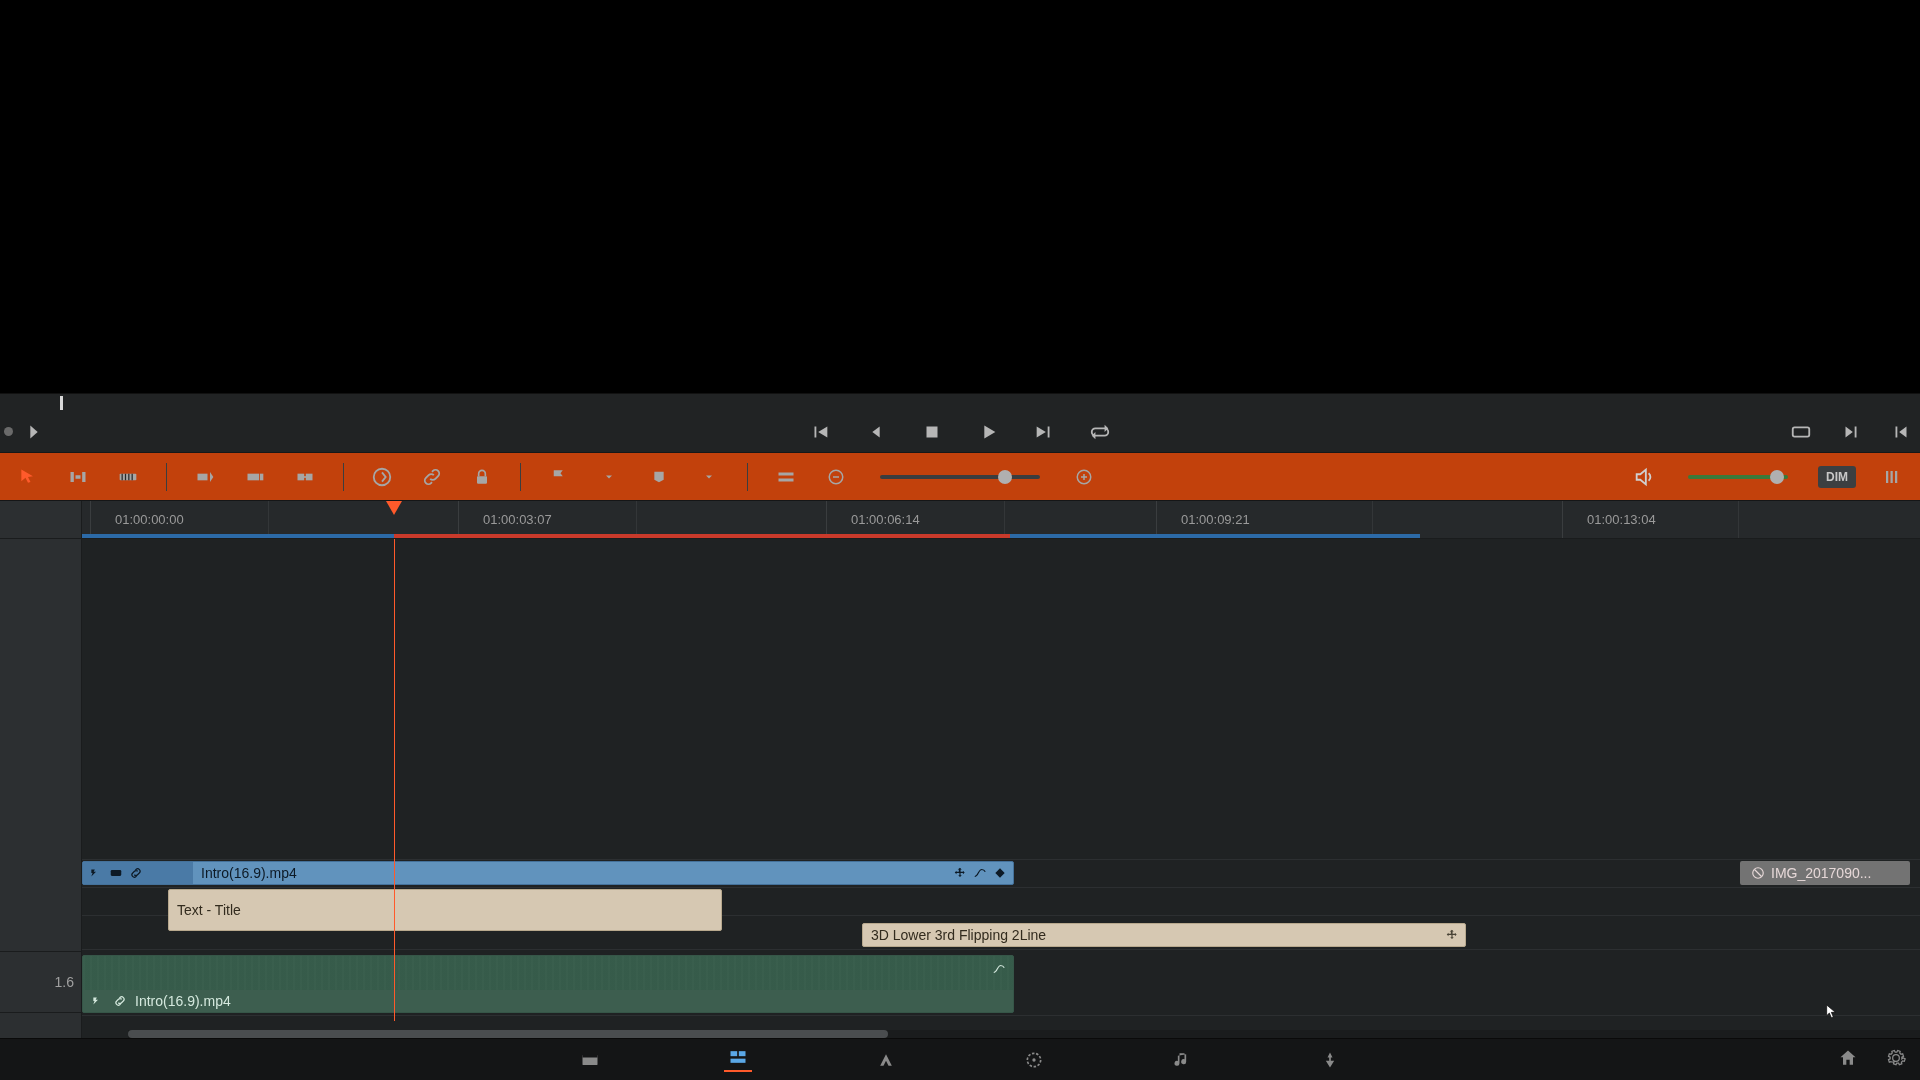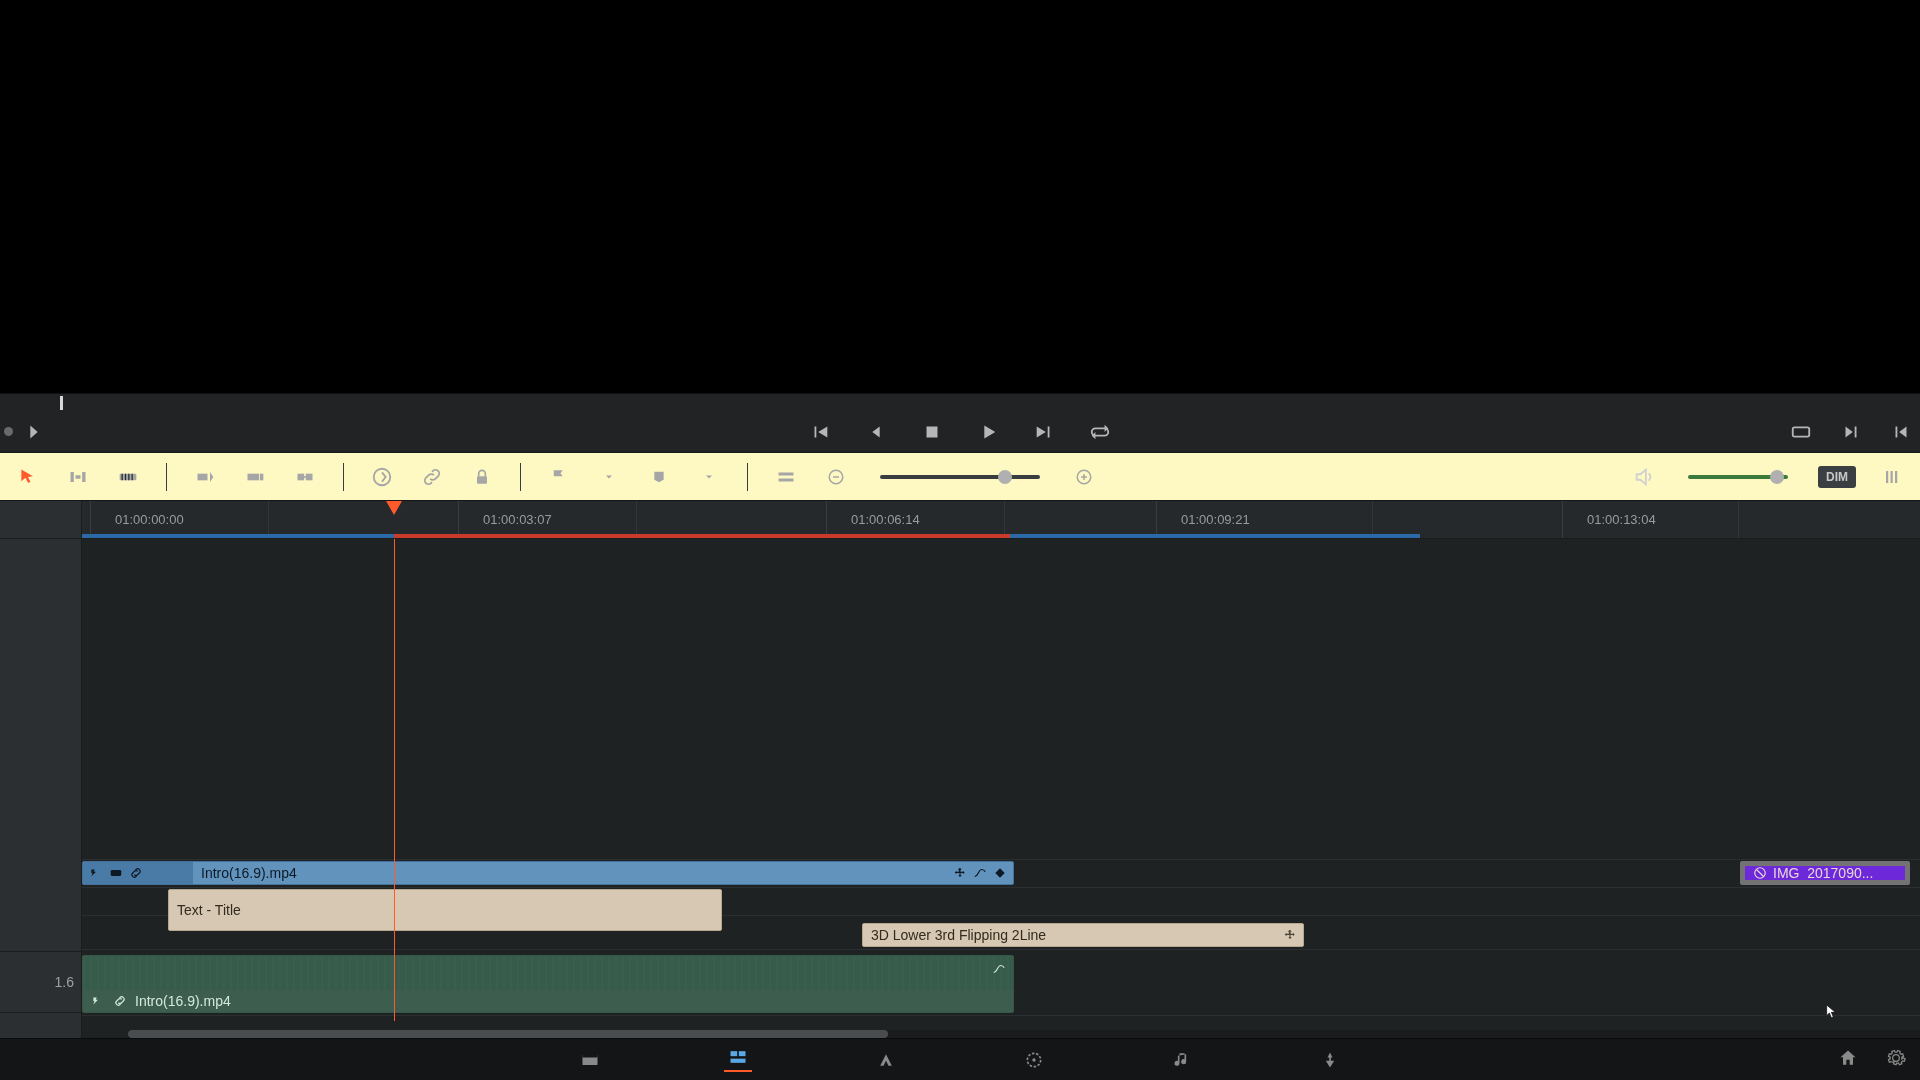--- a/index.html
+++ b/index.html
@@ -122,21 +122,21 @@
   padding-left:4px;
 }
 .dot-grey { width:9px;height:9px;border-radius:50%;background:#6a6a6a; }
 .transport-center { display:flex; gap:34px; align-items:center; }
 .transport-right { position:absolute; right:8px; display:flex; gap:28px; align-items:center; }
 .tbtn { width:22px;height:22px; fill:#b6b6b6; cursor:pointer; }
 
 
 .toolbar {
   height: 48px;
-  background: #fef9c3;
+  background: #c2410c;
   display:flex;
   align-items:center;
   padding: 0 14px;
   gap: 22px;
   border-bottom: 1px solid #151617;
 }
 .tool-sep { width:1px; height:28px; background:#3a3d3f; margin:0 2px; }
 .tool-ico { width:28px; height:22px; fill:#a6a6a6; cursor:pointer; display:flex; align-items:center; justify-content:center;}
 .tool-ico svg { fill:#a6a6a6; }
 .tool-ico.active svg, .arrow-tool { fill:#ff5a2b; }
@@ -254,22 +254,22 @@
   display:flex; align-items:center; gap:8px; padding:0 8px;
   color:#d4e8dd;
 }
 .clip-audio .hdr svg { fill:#d4e8dd; width:14px;height:14px;}
 .clip-audio .fade {
   position:absolute; right:6px; top:6px;
 }
 .clip-audio .fade svg { fill:#cfe3d9; width:16px;height:14px;}
 
 .clip-disabled {
-  background:#6d28d9;
-  border:5px solid #737373;
+  background:#737373;
+  border:3px solid #737373;
   color:#e6d8d8;
   text-align:center;
 }
 .clip-disabled svg { fill:#e6d8d8; width:14px;height:14px; margin-right:6px;}
 
 .hscroll {
   position:absolute; left:128px; right:0; bottom:0; height:8px;
   background:#1a1c1d;
 }
 .hscroll-thumb { position:absolute; left:0; top:0; height:100%; background:#4a4d4f; border-radius:4px;}
@@ -530,21 +530,21 @@
         <circle cx="12" cy="12" r="9" fill="none" stroke="#e6d8d8" stroke-width="2"></circle>
         <path d="M6 6l12 12" stroke="#e6d8d8" stroke-width="2"></path>
       </svg>
     <span>IMG_2017090...</span>
   </div>
 
   <div class="clip clip-title" id="clip-title" style="left: 168px; width: 554px; top: 350px; height: 42px;">
     <span>Text - Title</span>
   </div>
 
-  <div class="clip clip-title" id="clip-lower3rd" style="left: 862px; width: 442px; top: 384px; height: 24px;">
+  <div class="clip clip-title" id="clip-lower3rd" style="left: 862px; width: 604px; top: 384px; height: 24px;">
     <span>3D Lower 3rd Flipping 2Line</span>
     <div class="right-icons">
       <svg viewBox="0 0 24 24">
           <path d="M12 3l3 3h-2v4h4V8l3 3-3 3v-2h-4v4h2l-3 3-3-3h2v-4H6v2l-3-3 3-3v2h4V6H8z"></path>
         </svg>
     </div>
   </div>
 
   <div class="clip clip-audio" id="clip-audio" style="left: 82px; width: 932px; top: 416px; height: 58px;">
     <div class="fade"><svg viewBox="0 0 24 24">

